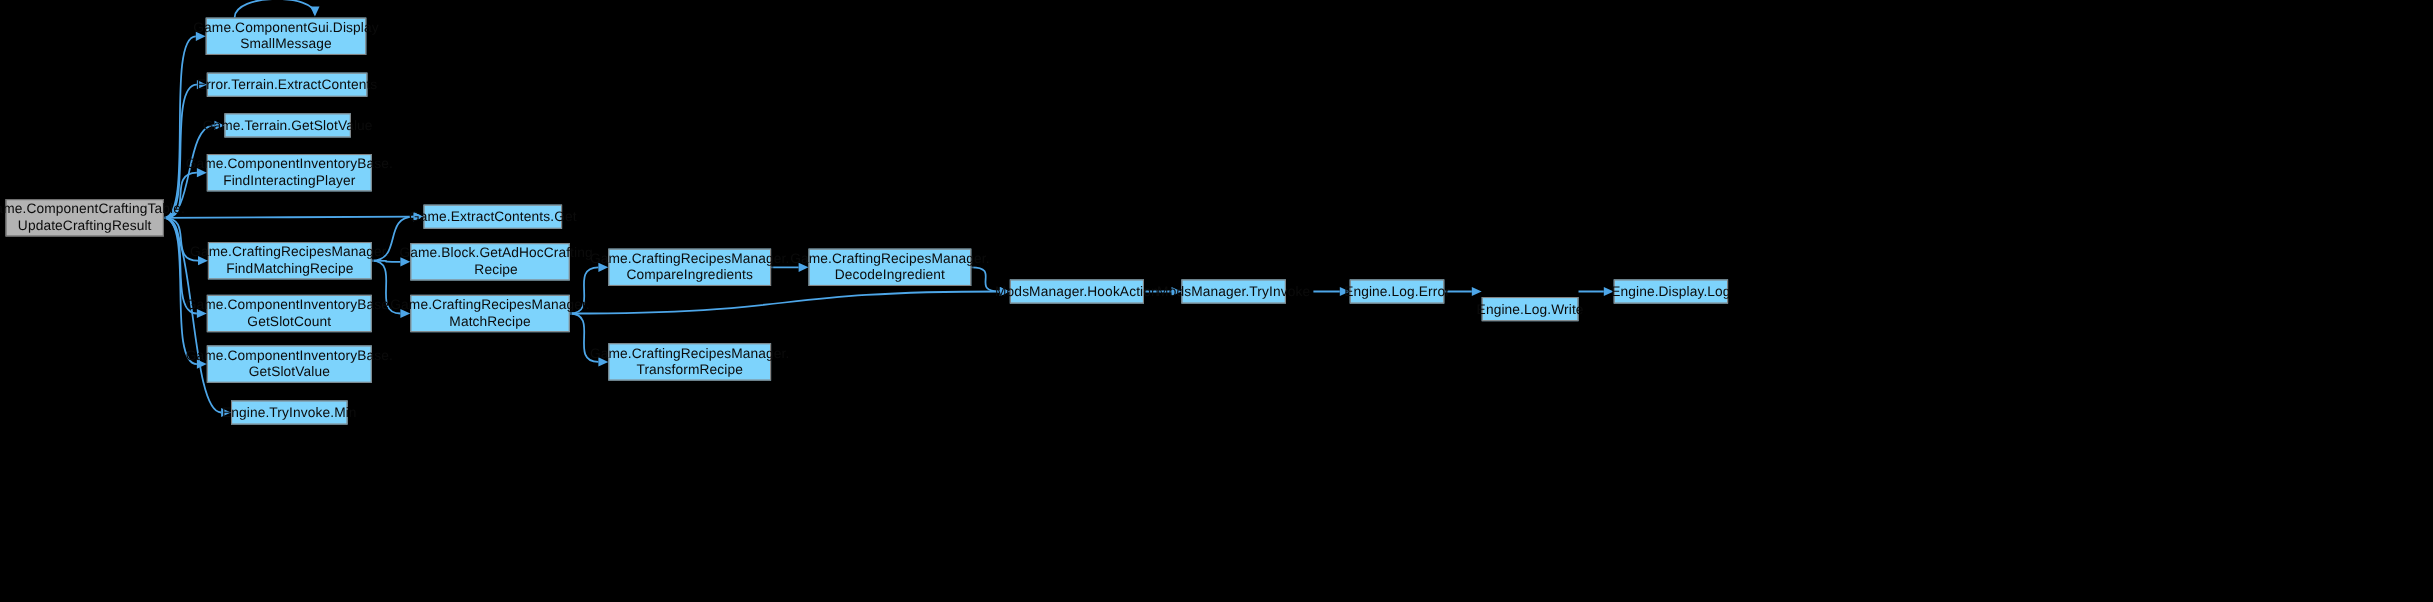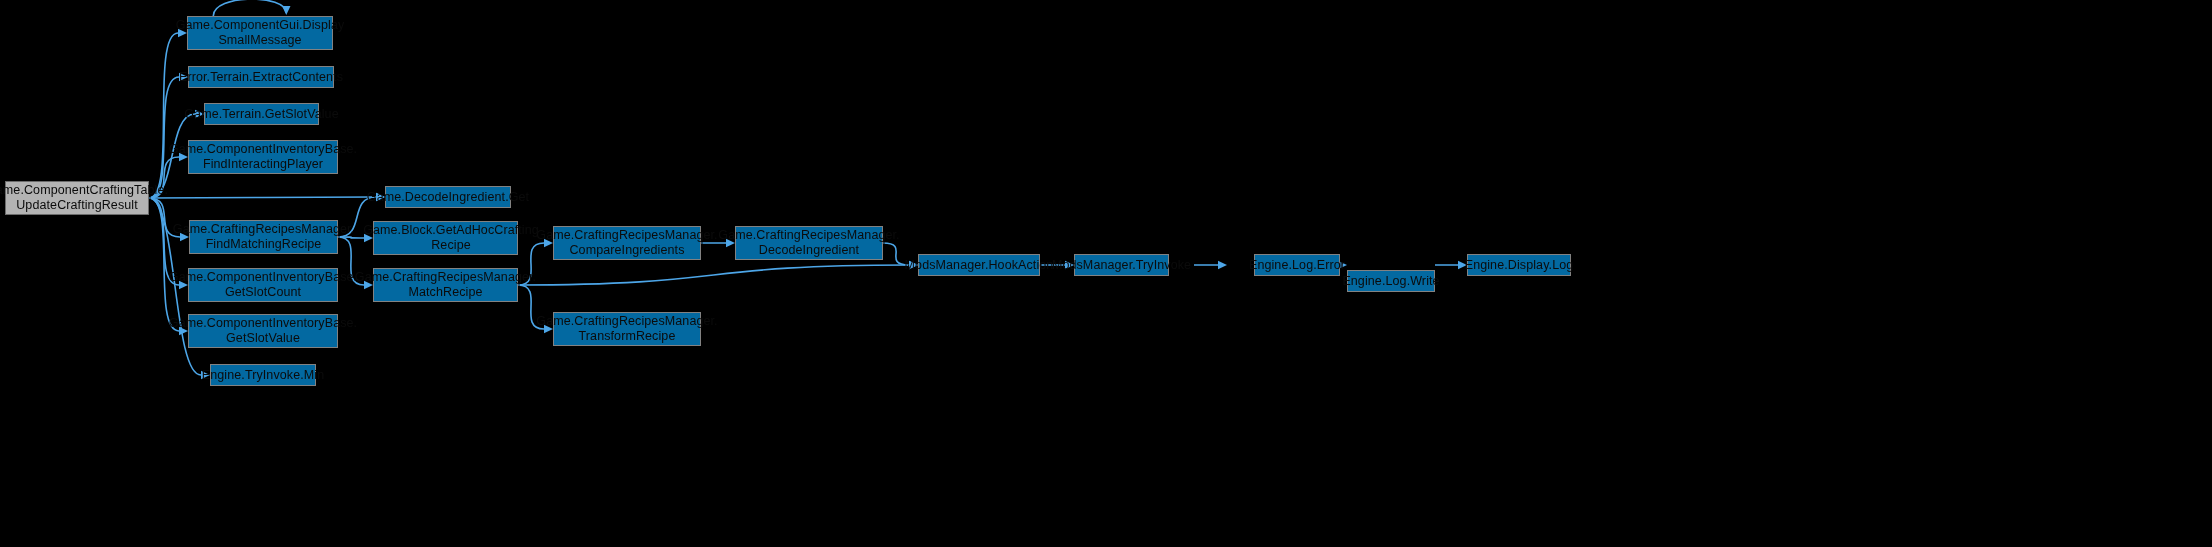--- a/index.html
+++ b/index.html
@@ -1,18 +1,18 @@
 <!DOCTYPE html>
 <html><head>
 <meta charset="utf-8">
 <style>
   html,body{margin:0;padding:0;background:#000;}
   #stage{position:relative;width:2212px;height:547px;background:#000;overflow:hidden;
          font-family:"Liberation Sans","DejaVu Sans",sans-serif;}
-  .node{position:absolute;box-sizing:border-box;background:#0369a1;border:1px solid #828282;
+  .node{position:absolute;box-sizing:border-box;background:#7dd3fc;border:1px solid #828282;
         box-shadow:2px 2px 0 rgba(0,0,0,0.45);display:flex;align-items:center;justify-content:center;
         text-align:center;color:#0b0b0b;font-size:12.5px;line-height:15px;letter-spacing:0.1px;
         padding:0 5px;white-space:pre-line;}
   .node.root{background:#b3b3b3;border-color:#6b6b6b;}
   svg.edges{position:absolute;left:0;top:0;width:2212px;height:547px;overflow:visible;}
   .edge{fill:none;stroke:#4da6e8;stroke-width:1.6px;}
   .ahead{fill:#4da6e8;}
 </style>
 </head>
 <body>
@@ -66,37 +66,37 @@
     </svg>
   <div id="node-layer">
       <div class="node root" style="left: 5px; top: 181px; width: 144px; height: 34px;">Game.ComponentCraftingTable.
 UpdateCraftingResult</div>
       <div class="node" style="left: 187px; top: 16px; width: 146px; height: 34px;">Game.ComponentGui.Display
 SmallMessage</div>
       <div class="node" style="left: 188px; top: 66px; width: 146px; height: 22px;">Error.Terrain.ExtractContents</div>
       <div class="node" style="left: 204px; top: 103px; width: 115px; height: 22px;">Game.Terrain.GetSlotValue</div>
       <div class="node" style="left: 188px; top: 140px; width: 150px; height: 34px;">Game.ComponentInventoryBase.
 FindInteractingPlayer</div>
-      <div class="node" style="left: 385px; top: 186px; width: 126px; height: 22px;">Game.DecodeIngredient.Get</div>
+      <div class="node" style="left: 385px; top: 186px; width: 126px; height: 22px;">Game.ExtractContents.Get</div>
       <div class="node" style="left: 189px; top: 220px; width: 149px; height: 34px;">Game.CraftingRecipesManager.
 FindMatchingRecipe</div>
       <div class="node" style="left: 373px; top: 221px; width: 145px; height: 34px; padding-left: 16px;">Game.Block.GetAdHocCrafting
 Recipe</div>
       <div class="node" style="left: 373px; top: 268px; width: 145px; height: 34px;">Game.CraftingRecipesManager.
 MatchRecipe</div>
       <div class="node" style="left: 188px; top: 268px; width: 150px; height: 34px;">Game.ComponentInventoryBase.
 GetSlotCount</div>
       <div class="node" style="left: 188px; top: 314px; width: 150px; height: 34px;">Game.ComponentInventoryBase.
 GetSlotValue</div>
       <div class="node" style="left: 210px; top: 364px; width: 106px; height: 22px;">Engine.TryInvoke.Min</div>
       <div class="node" style="left: 553px; top: 226px; width: 148px; height: 34px;">Game.CraftingRecipesManager.
 CompareIngredients</div>
       <div class="node" style="left: 735px; top: 226px; width: 148px; height: 34px;">Game.CraftingRecipesManager.
 DecodeIngredient</div>
       <div class="node" style="left: 553px; top: 312px; width: 148px; height: 34px;">Game.CraftingRecipesManager.
 TransformRecipe</div>
       <div class="node" style="left: 918px; top: 254px; width: 122px; height: 22px;">ModsManager.HookAction</div>
       <div class="node" style="left: 1074px; top: 254px; width: 95px; height: 22px;">ModsManager.TryInvoke</div>
-      <div class="node" style="left: 1227px; top: 254px; width: 86px; height: 22px; margin-left: 27px;">Engine.Log.Error</div>
+      <div class="node" style="left: 1227px; top: 254px; width: 86px; height: 22px;">Engine.Log.Error</div>
       <div class="node" style="left: 1347px; top: 270px; width: 88px; height: 22px;">Engine.Log.Write</div>
       <div class="node" style="left: 1467px; top: 254px; width: 104px; height: 22px;">Engine.Display.Log</div>
     </div>
 </div>
 
 </body></html>

